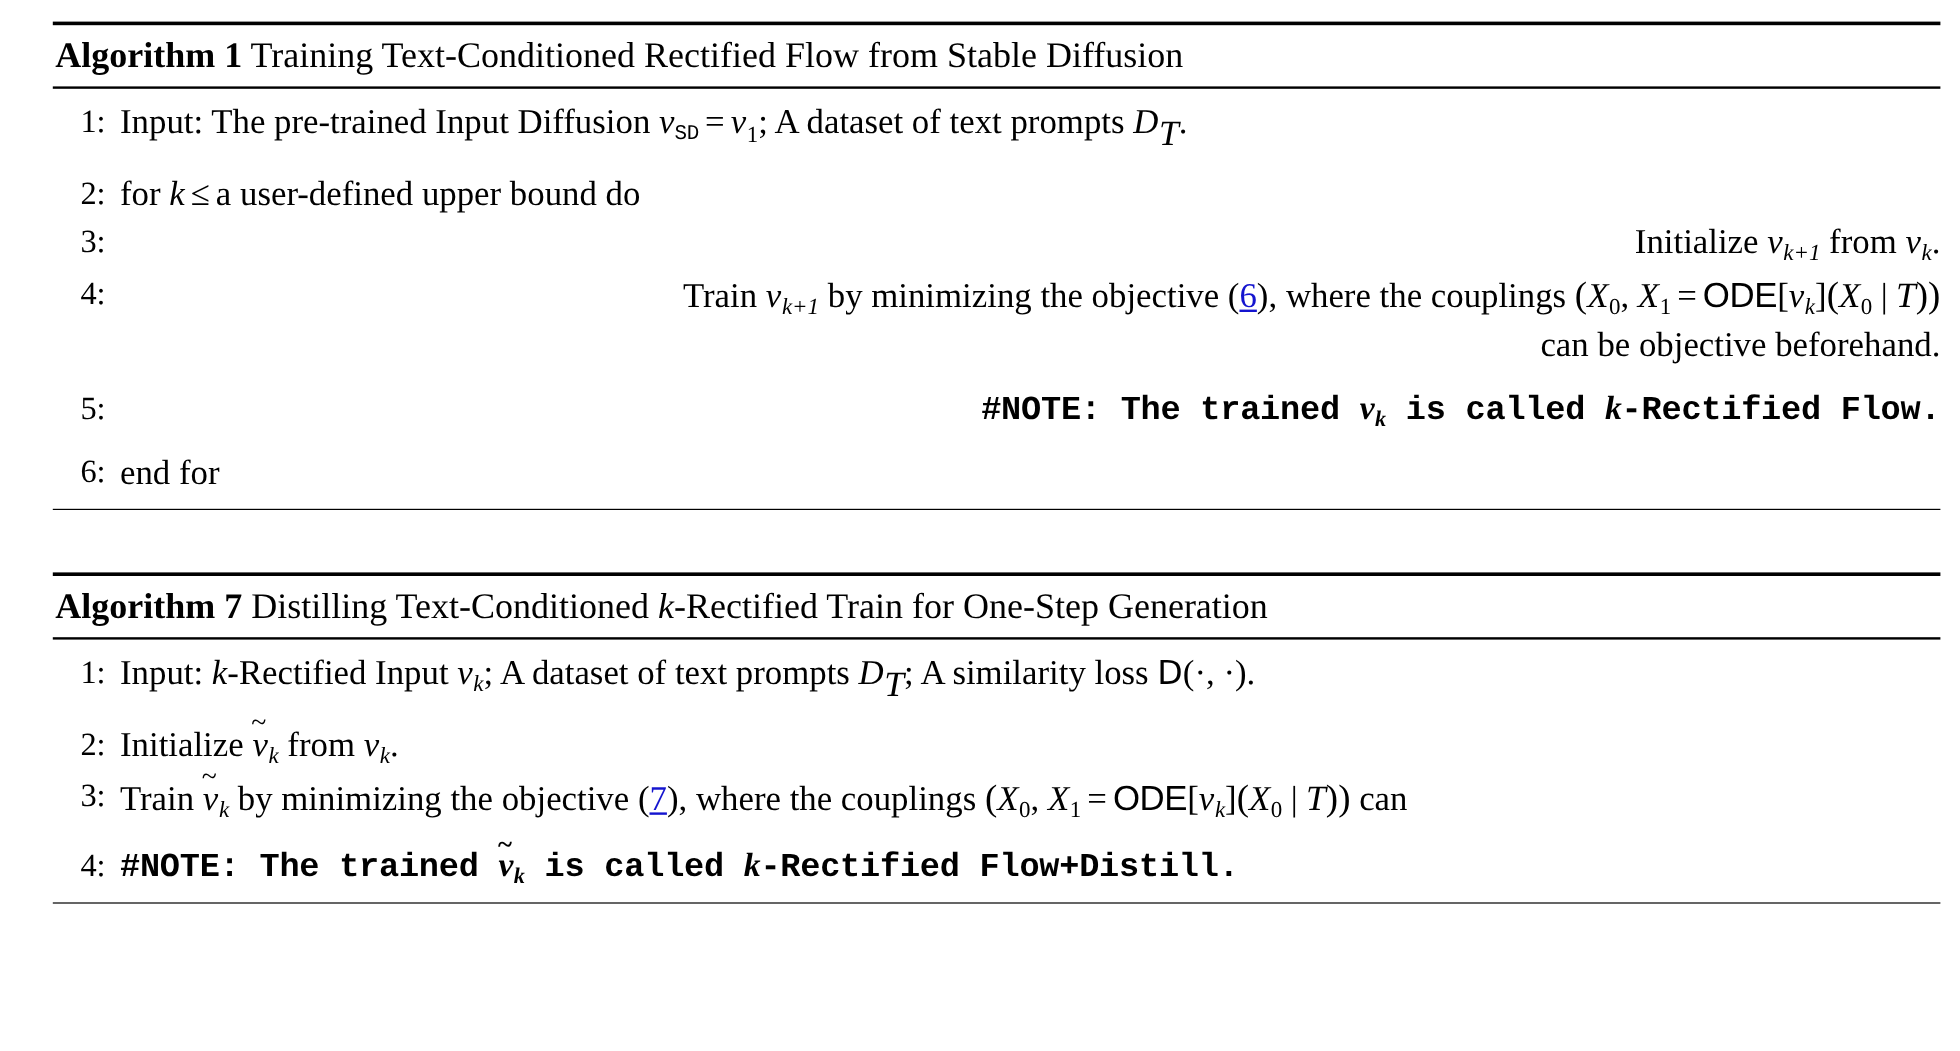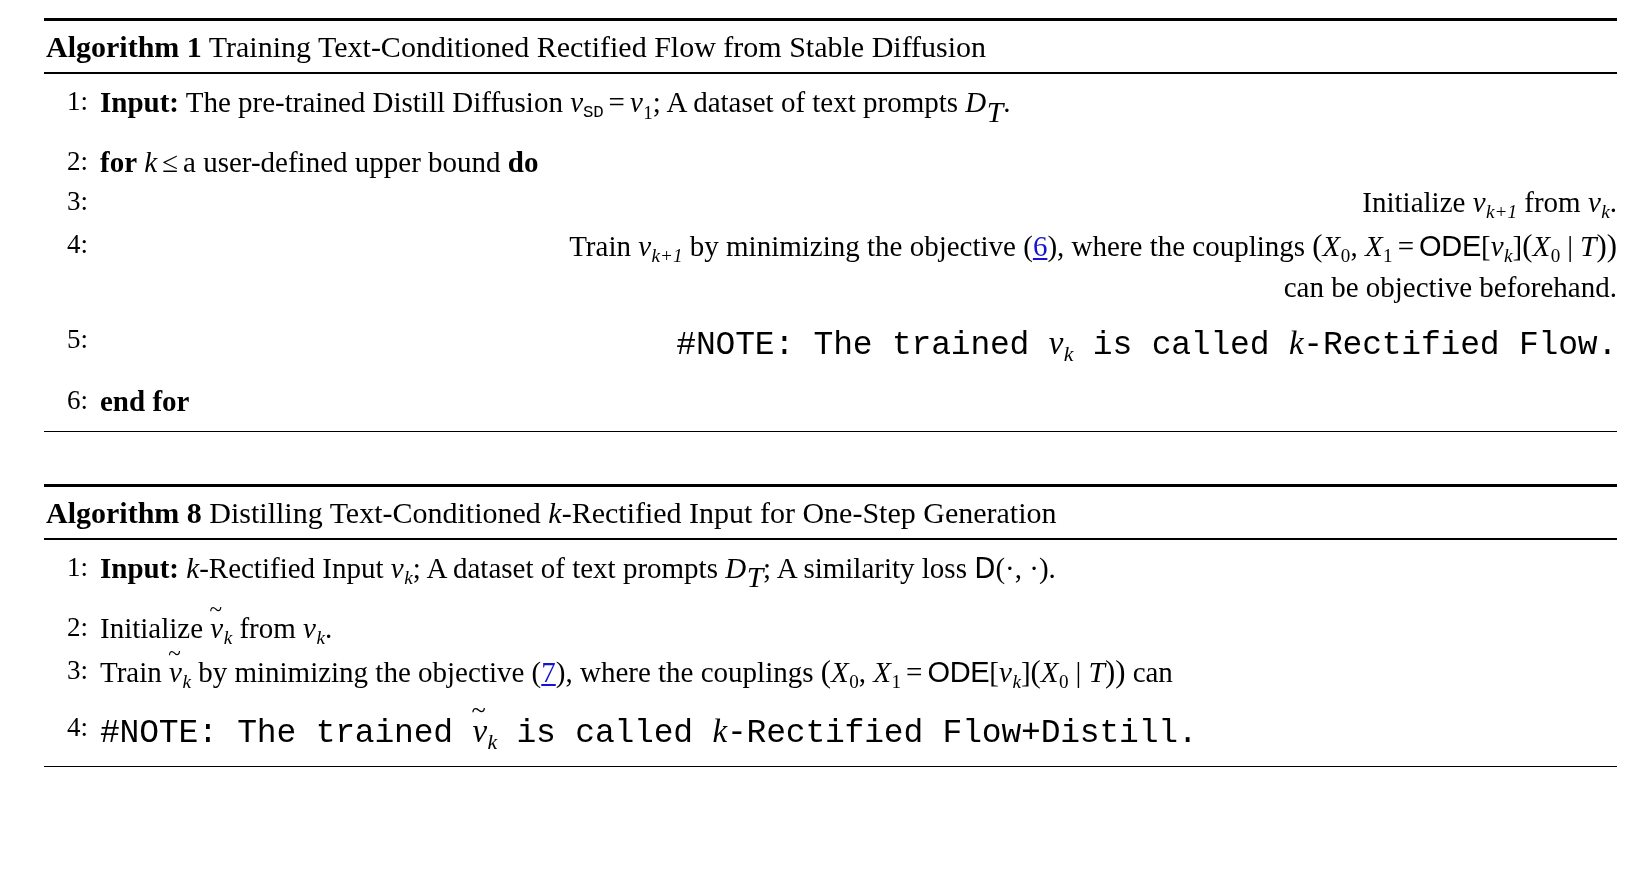--- a/index.html
+++ b/index.html
@@ -77,21 +77,21 @@
   .indent-1 { padding-left: 40px; text-align: right; }
   .indent-2 { padding-left: 0px; }
 
   .cont {
     display: block;
   }
   .hang0 {
     padding-left: 0px;
   }
 
-  b.kw { font-weight: bold; }
+  b.kw { font-weight: normal; }
 
   
   .mi {  
     font-family: "Liberation Serif", "DejaVu Serif", serif;
     font-style: italic;
   }
   .mv { 
     font-family: "Liberation Serif", "DejaVu Serif", serif;
     font-style: italic;
   }
@@ -113,22 +113,23 @@
   }
   .op { padding: 0 5px; font-style: normal; }
   .paren { font-style: normal; }
   .tt {
     font-family: Liberation Sans, sans-serif;
     font-style: normal;
     letter-spacing: -0.3px;
   }
   .mono-line {
     font-family: "Liberation Mono", "DejaVu Sans Mono", monospace;
-    font-size: 33px;
+    font-size: 28px;
     letter-spacing: -0.2px;
+    font-weight: bold;
   }
   .cal {
     font-family: "Liberation Serif", "DejaVu Serif", serif;
     font-style: italic;
     font-size: 1.02em;
   }
   .bbd {
     font-family: "DejaVu Sans", sans-serif;
     font-style: normal;
     font-size: 0.95em;
@@ -171,21 +172,21 @@
       <span>Training Text-Conditioned Rectified Flow from Stable Diffusion</span>
     </div>
 
     <div class="rule-med"></div>
 
     <div class="algo-body">
 
       <div class="step gap-after">
         <div class="step-num">1:</div>
         <div class="step-body indent-2"><b class="kw">Input:</b>
-          <span>The pre-trained Distill Diffusion</span>
+          <span>The pre-trained Input Diffusion</span>
           <span class="mv"><span>v</span><span class="sdsub">SD</span></span><span class="op">=</span><span class="mv"><span>v</span><span class="sub up">1</span></span><span>; A dataset of text prompts</span>
           <span class="mi"><span>D</span><span class="sub cal">T</span></span><span>.</span>
         </div>
       </div>
 
       <div class="step">
         <div class="step-num">2:</div>
         <div class="step-body indent-2"><b class="kw">for</b>
           <span class="mi">k</span><span class="op">≤</span><span>a user-defined upper bound</span>
           <b class="kw">do</b>
@@ -227,23 +228,23 @@
 
     <div class="rule-thin"></div>
   </div>
 
   <div class="spacer-between"></div>
 
   <div class="algo">
     <div class="rule-thick"></div>
 
     <div class="algo-caption">
-      <b>Algorithm 8</b>
+      <b>Algorithm 7</b>
       <span>Distilling Text-Conditioned</span>
-      <span class="mi">k</span><span>-Rectified Input for One-Step Generation</span>
+      <span class="mi">k</span><span>-Rectified Train for One-Step Generation</span>
     </div>
 
     <div class="rule-med"></div>
 
     <div class="algo-body">
 
       <div class="step gap-after">
         <div class="step-num">1:</div>
         <div class="step-body indent-2"><b class="kw">Input:</b>
           <span class="mi">k</span><span>-Rectified Input</span>

